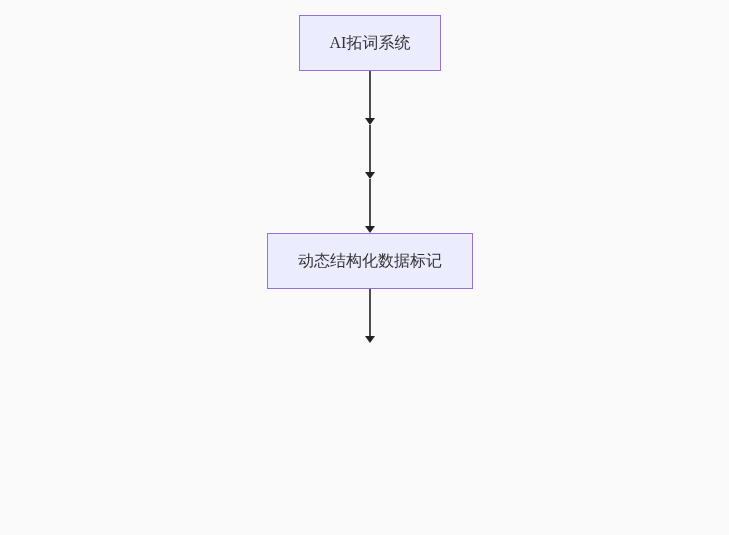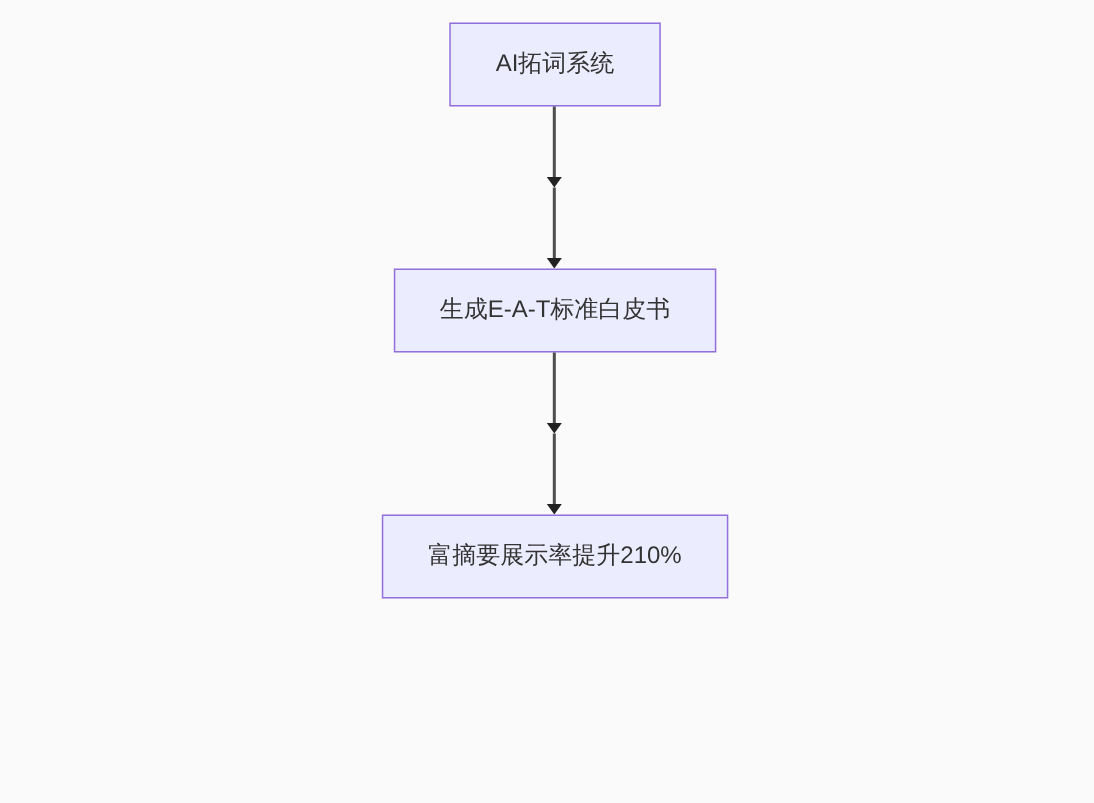--- a/index.html
+++ b/index.html
@@ -31,20 +31,21 @@
   }
   .node {
     background: var(--node-fill);
     border: 1px solid var(--node-border);
     color: var(--text);
     font-size: 16px;
     line-height: 20px;
     padding: 17px 30px;
     white-space: nowrap;
     text-align: center;
+    font-family: Liberation Serif, serif;
   }
   .connector {
     display: flex;
     flex-direction: column;
     align-items: center;
     height: 54px;
   }
   .connector .line {
     width: 2px;
     flex: 1 1 auto;
@@ -66,24 +67,23 @@
   <div class="flow" id="flow">
       <div class="node"><span>AI拓词系统</span></div>
       <div class="connector">
         <div class="line"></div>
         <div class="arrowhead"></div>
       </div>
       <div class="connector">
         <div class="line"></div>
         <div class="arrowhead"></div>
       </div>
-      <div class="node"><span>生成E-A-T标准白皮书</span></div>
       <div class="connector">
         <div class="line"></div>
         <div class="arrowhead"></div>
       </div>
+      <div class="node"><span>动态结构化数据标记</span></div>
       <div class="connector">
         <div class="line"></div>
         <div class="arrowhead"></div>
       </div>
-      <div class="node"><span>富摘要展示率提升210%</span></div>
     </div>
 </div>
 
 </body></html>

